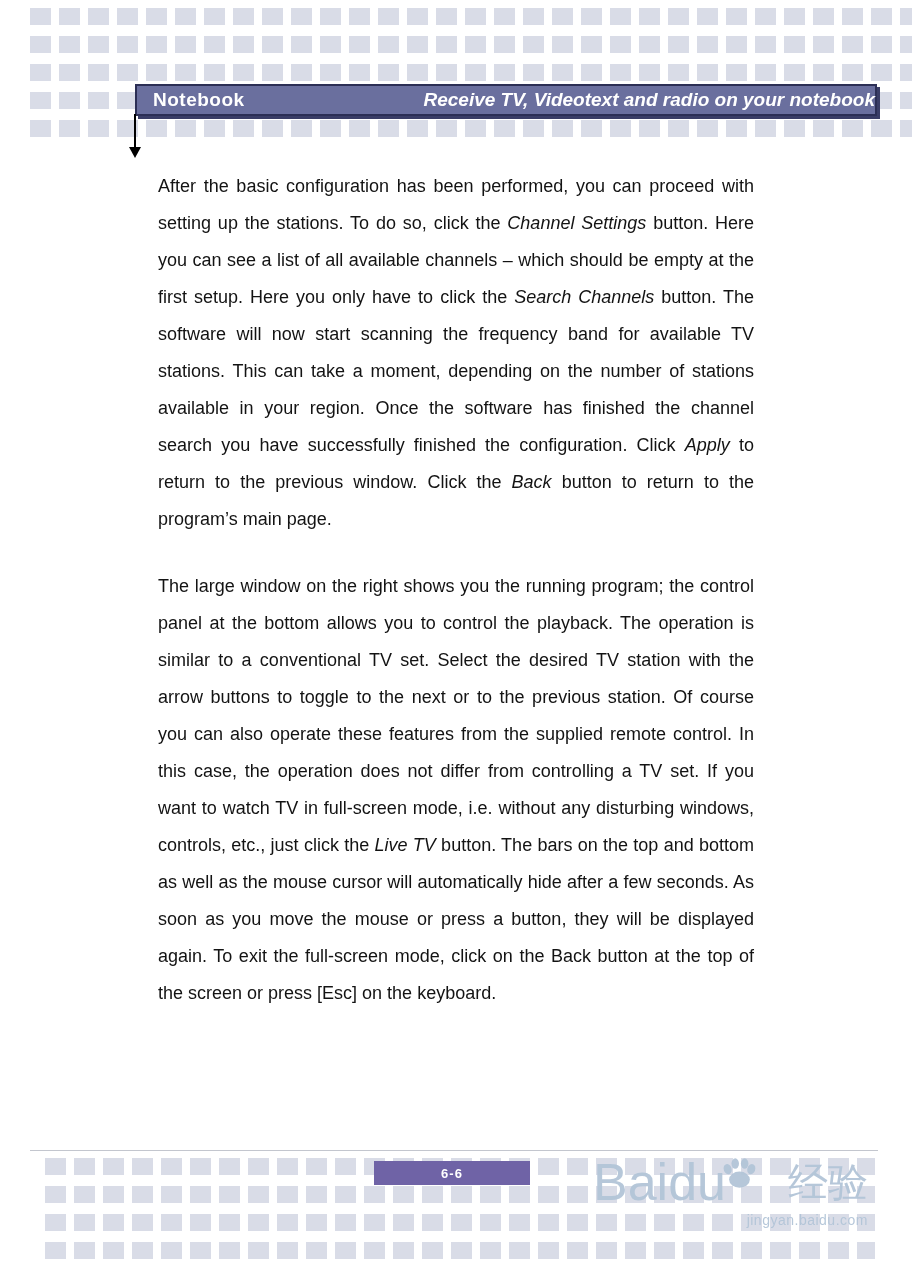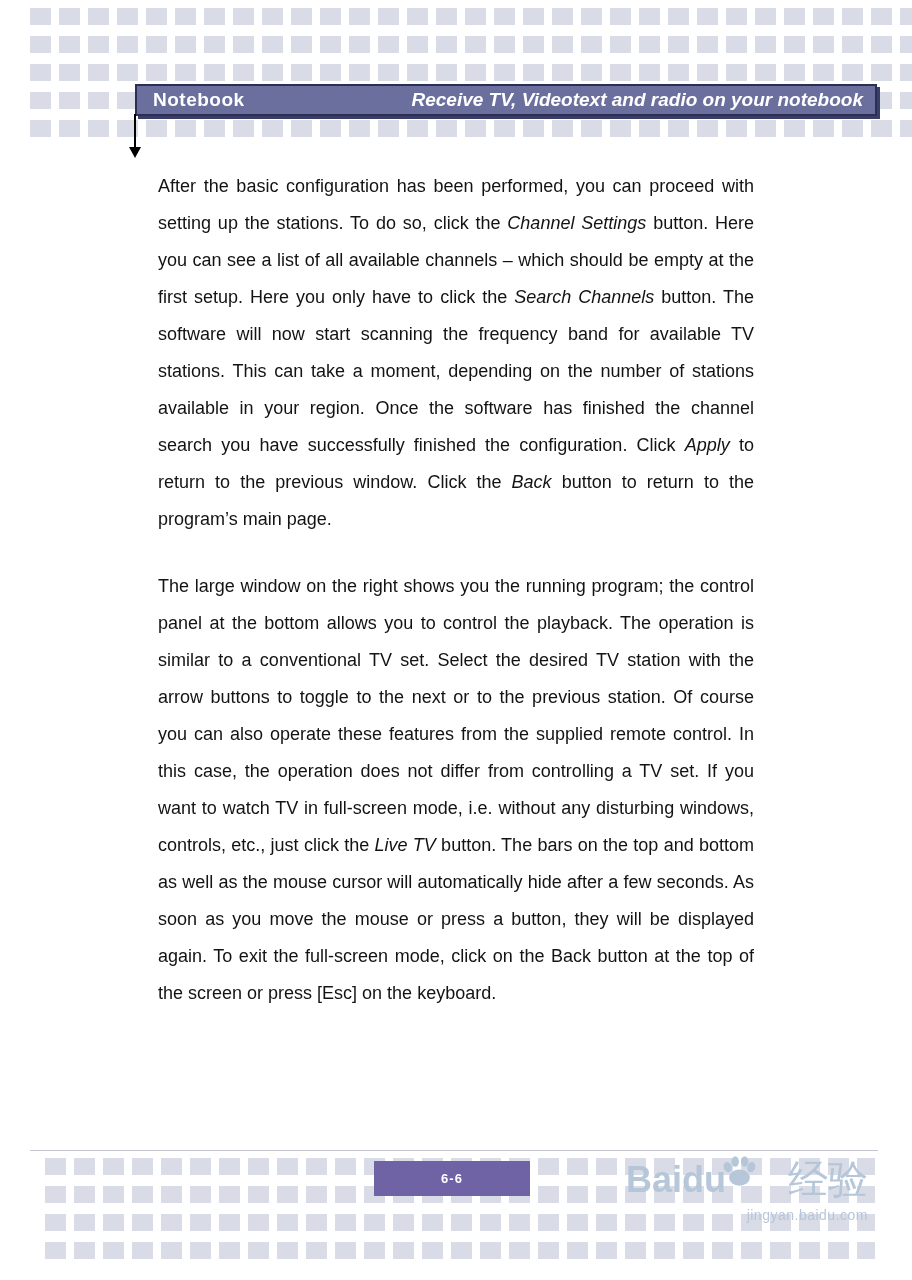--- a/index.html
+++ b/index.html
@@ -28,21 +28,21 @@
     background:#c3c6ce; z-index:1;
   }
 
   
   .header-bar {
     position:absolute; left:135px; top:84px; width:742px; height:32px;
     background: var(--header-bar, #6a6f9e);
     border:2px solid #2c2f55;
     box-shadow: 3px 3px 0 #3a3d66;
     display:flex; align-items:center; justify-content:space-between;
-    padding:0 12px 0 16px;
+    padding:0 0 0 16px;
     z-index:3;
   }
   .header-product {
     color:#ffffff; font-weight:bold; font-size:19px; letter-spacing:0.5px;
   }
   .header-chapter {
     color:#ffffff; font-weight:bold; font-style:italic; font-size:19px;
   }
 
   
@@ -58,35 +58,35 @@
   .content {
     position:absolute; left:158px; top:168px; width:596px; z-index:2;
     color: var(--text-color, #131313);
     font-size:18px; line-height:37px; text-align:justify;
   }
   .para + .para { margin-top:30px; }
   .italic { font-style:italic; }
 
   
   .page-badge {
-    position:absolute; left:374px; top:1161px; width:156px; height:35px;
+    position:absolute; left:374px; top:1161px; width:156px; height:24px;
     background: var(--page-badge, #6f63a6);
     display:flex; align-items:center; justify-content:center;
     z-index:4;
   }
   .page-badge span { color:#fff; font-weight:bold; font-size:13px; letter-spacing:1px; }
 
   
   .watermark {
     position:absolute; right:44px; top:1152px; text-align:right;
     color: var(--watermark-color, #b3c5d8);
     z-index:5; opacity:0.95;
   }
   .wm-row { display:flex; align-items:center; justify-content:flex-end; }
-  .wm-brand { font-size:36px; font-weight:bold; letter-spacing:0px;margin-left:33px; }
+  .wm-brand { font-size:52px; font-weight:normal; letter-spacing:0px;margin-left:33px; }
   .wm-paw { width:38px; height:34px; margin:0 -2px 18px -6px; }
   .wm-cn { font-size:40px; font-weight:normal;margin-left:32px; }
   .wm-site { font-size:14px; margin-top:0px; letter-spacing:0.5px; }
 </style>
 </head>
 <body>
 
 <div class="page">
 
   <div class="pattern pattern-top"></div>

